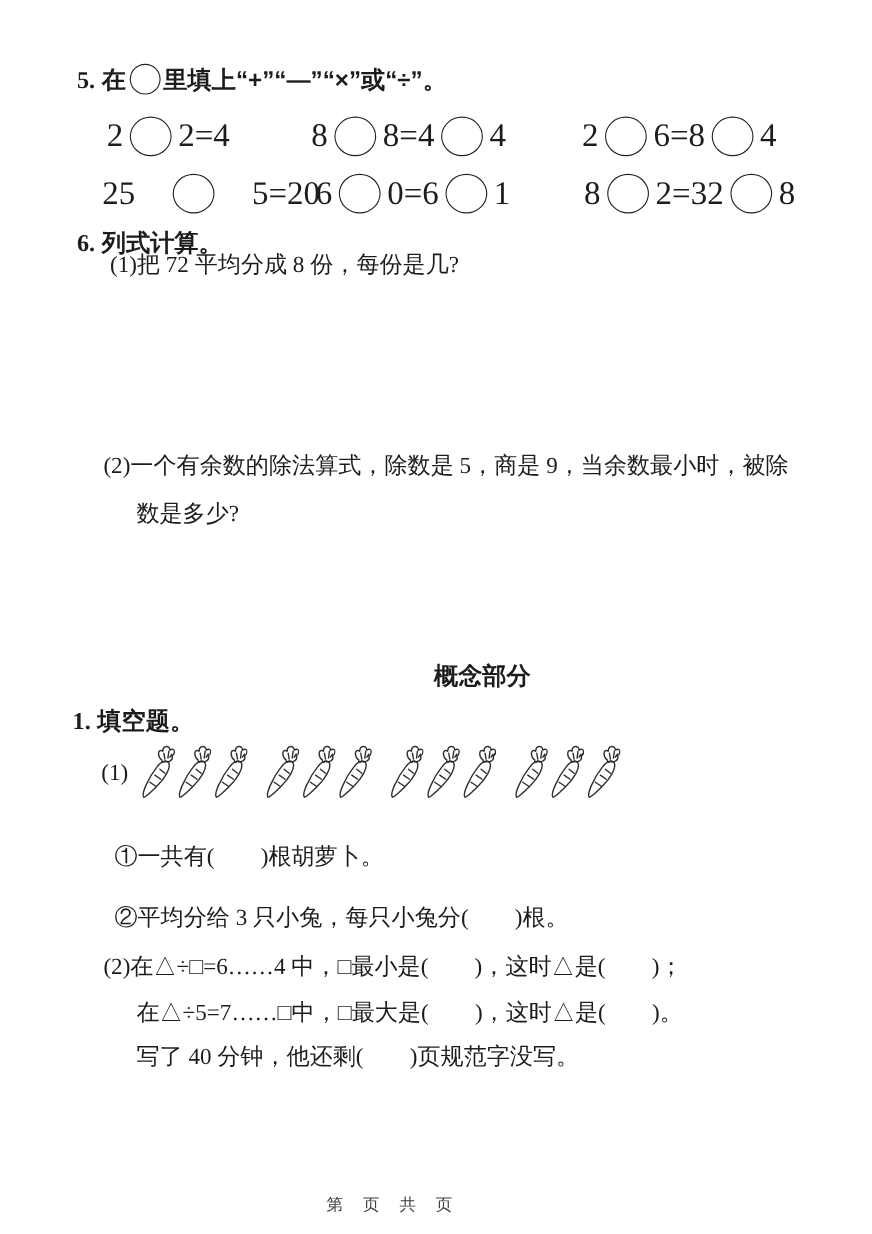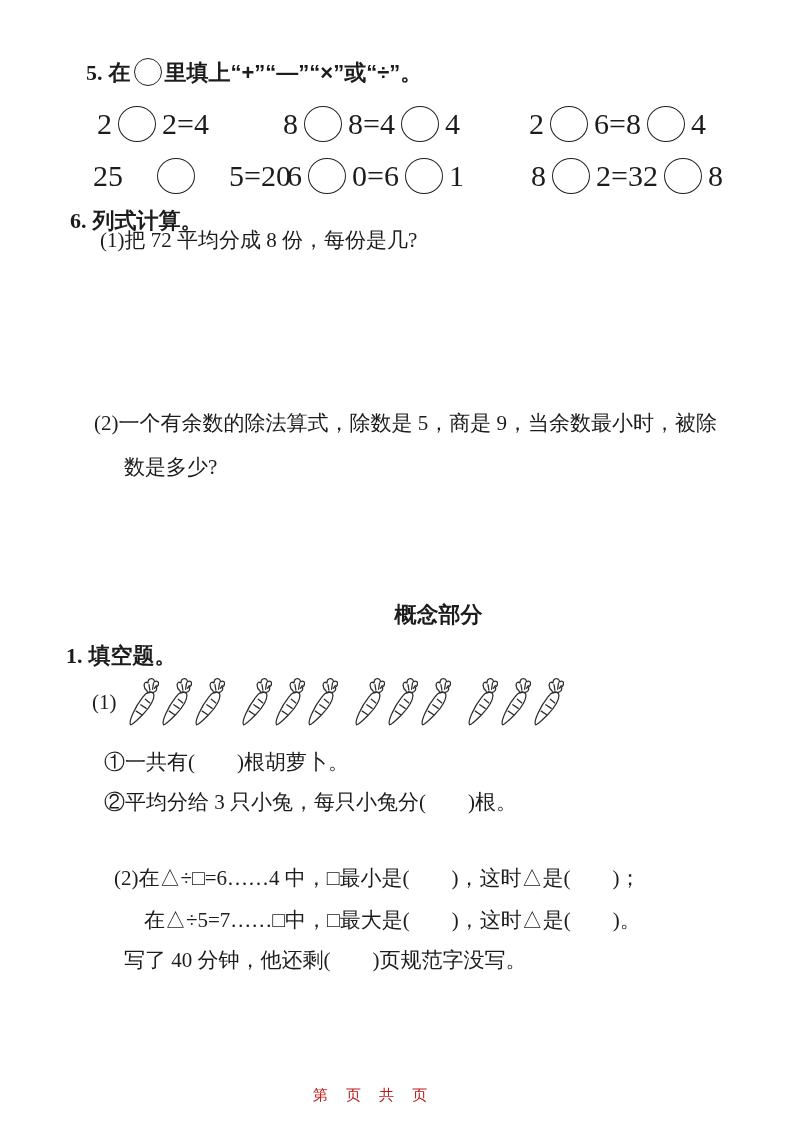--- a/index.html
+++ b/index.html
@@ -45,41 +45,41 @@
   .title-circ {
     display: inline-block;
     width: 26px;
     height: 26px;
     border: 1.6px solid #222;
     border-radius: 50%;
     background: #fff;
     vertical-align: -6px;
     margin: 0 3px;
   }
-  .line40 { height: 40px; line-height: 40px; }
+  .line40 { height: 40px; line-height: 40px; margin-top: 16px; }
   .lh42 { line-height: 42px; }
   .lh44 { line-height: 44px; }
   .hang { padding-left: 30px; }
   .carrot-row { display: flex; gap: 16px; }
   .carrot-group { display: flex; gap: 2px; }
   .footer {
-    left: 16px; top: 1086px; width: 715px;
+    left: 0; top: 1086px; width: 715px;
     text-align: center;
     font-family: "Liberation Sans", sans-serif;
     font-size: 15px;
     letter-spacing: 7px;
-    color: #b91c1c;
+    color: #404040;
   }
 </style>
 </head>
 <body>
 
 <div class="page">
 
-  <div class="abs h-bold" style="left:86px; top:58px;">
+  <div class="abs h-bold" style="left:70px; top:58px;">
     <span class="num">5.</span><span>在</span><span class="title-circ"></span><span>里填上“+”“—”“×”或“÷”。</span>
   </div>
 
   <div class="abs eq" style="left:97px; top:103px;">
     <span>2</span>
     <span class="circ"></span>
     <span>2=4</span>
   </div>
   <div class="abs eq" style="left:283px; top:103px;">
     <span>8</span>
@@ -237,21 +237,21 @@
     </g>
   </svg>
       </span>
     </div>
 
   <div class="abs body-text" style="left:104px; top:742px;">
     <div class="line40">①一共有(　　)根胡萝卜。</div>
     <div class="line40">②平均分给 3 只小兔，每只小兔分(　　)根。</div>
   </div>
 
-  <div class="abs body-text lh42" style="left:94px; top:857px;margin-left:20px;">
+  <div class="abs body-text lh42" style="left:94px; top:857px;">
     <div>(2)在△÷□=6……4 中，□最小是(　　)，这时△是(　　)；</div>
     <div class="hang">在△÷5=7……□中，□最大是(　　)，这时△是(　　)。</div>
   </div>
 
   <div class="abs body-text lh42" style="left:94px; top:939px;">
     <div class="hang">写了 40 分钟，他还剩(　　)页规范字没写。</div>
   </div>
 
   <div class="abs footer">第 页 共 页</div>
 

